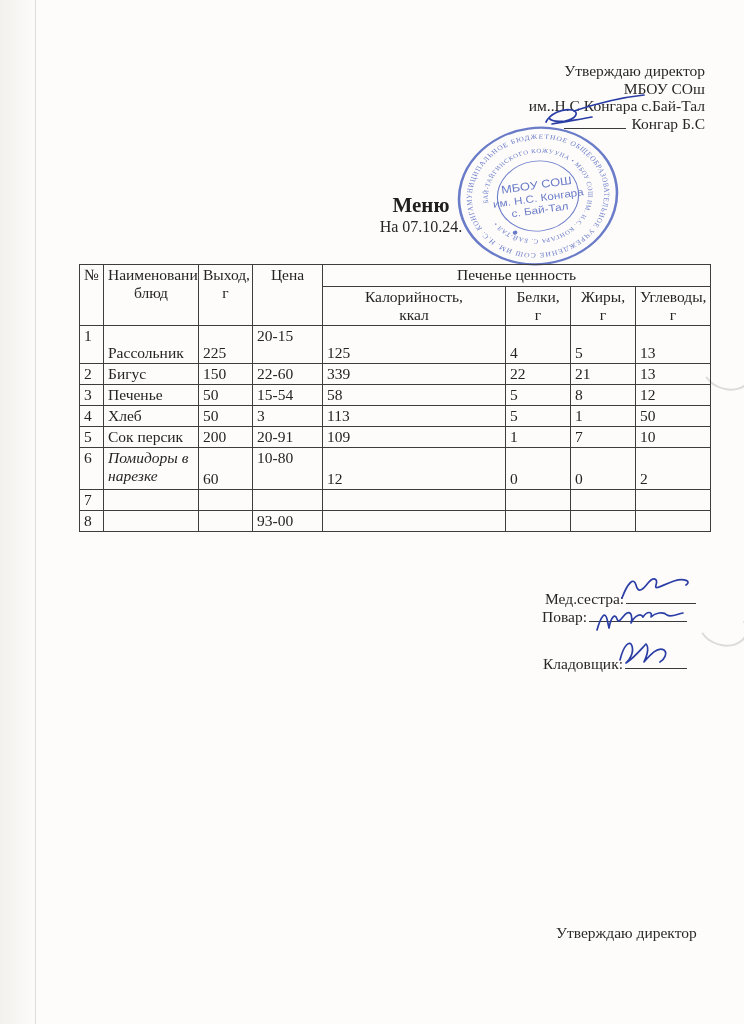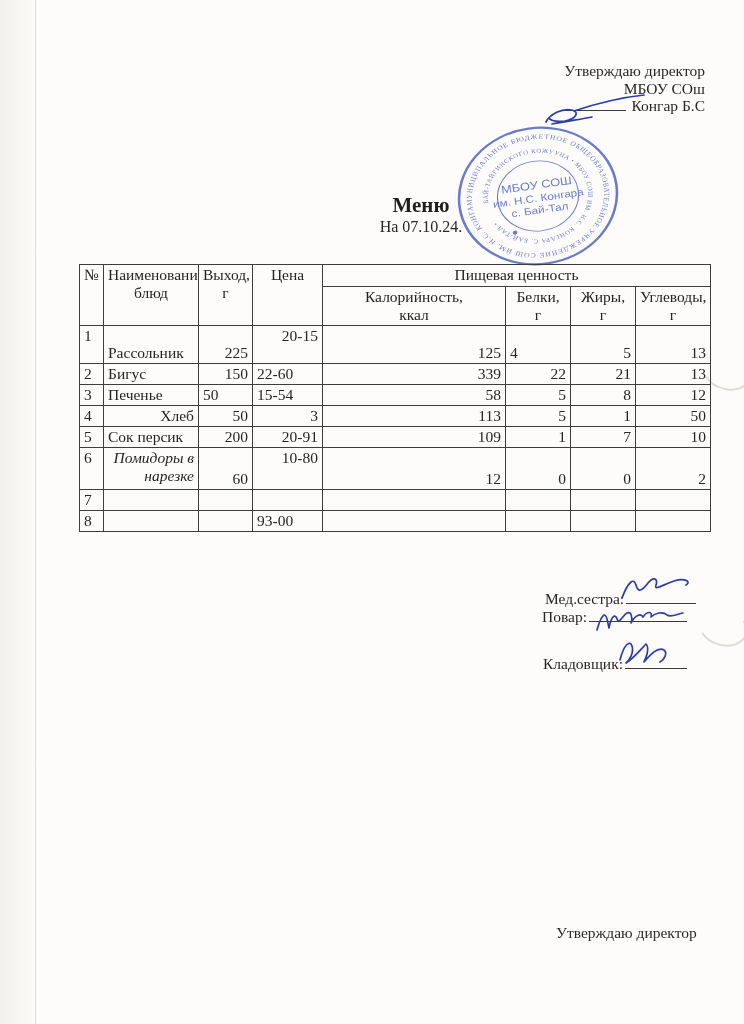--- a/index.html
+++ b/index.html
@@ -55,21 +55,21 @@
     border:1.5px solid #3d3d3d;
     padding:1px 4px;
     font-weight:normal;
     overflow:hidden;
   }
   table.menu th{white-space:pre-line;text-align:center;vertical-align:top;line-height:18px;}
   .hr1{height:22px;} .hr2{height:37px;}
   .row-s{height:20px;} .row-t1{height:38px;} .row-t6{height:42px;} .row-8{height:21px;}
   td.num{text-align:left;padding-left:5px;}
   td.tl{text-align:left;padding-left:6px;margin-left:36px;}
-  td.tc{text-align:right;}
+  td.tc{text-align:left;}
   td.vt{vertical-align:top;}
   td.vb{vertical-align:bottom;}
   td.pre{white-space:pre-line;line-height:18px;font-style:italic;}
 
   
   .sig-row{position:absolute;font-size:15.5px;color:#272727;white-space:nowrap;}
   .sig-row .line{
     display:inline-block;height:13px;border-bottom:1px solid #3a3a3a;
     margin-left:2px;vertical-align:baseline;
   }
@@ -93,20 +93,21 @@
 
 <div class="page">
 
   <div class="scan-edge-line"></div>
   <div class="curl-mark curl-1"></div>
   <div class="curl-mark curl-2"></div>
 
   <div class="approval-top">
     <div>Утверждаю директор</div>
     <div>МБОУ СОш</div>
+    <div>им..Н.С Конгара с.Бай-Тал</div>
     <div class="approval-line4"><span class="sig-underline"></span><span>Конгар Б.С</span></div>
   </div>
 
   <svg class="director-sig-svg" width="115" height="46" viewBox="0 0 115 46">
     <path class="ink" d="M8,32 C12,24 24,18 34,20 C42,22 38,29 27,31 C19,32 13,31 11,28"></path>
     <path class="ink" d="M14,34 C30,31 44,29 54,27"></path>
     <path class="ink" d="M36,21 C54,15 78,8 106,5"></path>
   </svg>
 
   <svg class="stamp-svg" width="196" height="176" viewBox="0 0 196 176">
@@ -147,21 +148,21 @@
         <col style="width:75px">
     </colgroup>
     <tbody>
         <tr class="hr1">
       <th rowspan="2">№</th>
       <th rowspan="2">Наименование
 блюд</th>
       <th rowspan="2">Выход,
 г</th>
       <th rowspan="2">Цена</th>
-      <th colspan="4">Пищевая ценность</th>
+      <th colspan="4">Печенье ценность</th>
     </tr>
     <tr class="hr2">
       <th>Калорийность,
 ккал</th>
       <th>Белки,
 г</th>
       <th>Жиры,
 г</th>
       <th>Углеводы,
 г</th>

